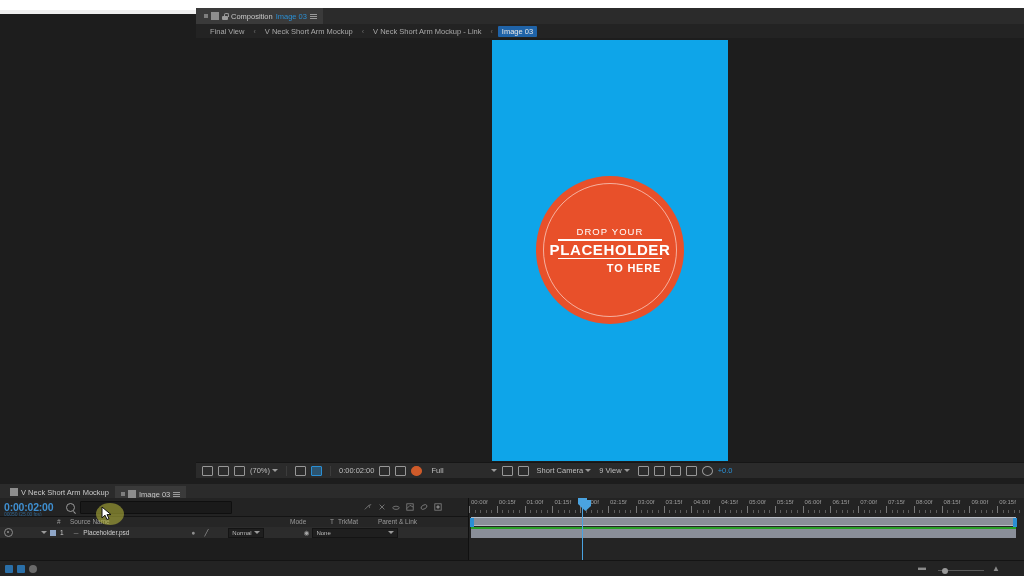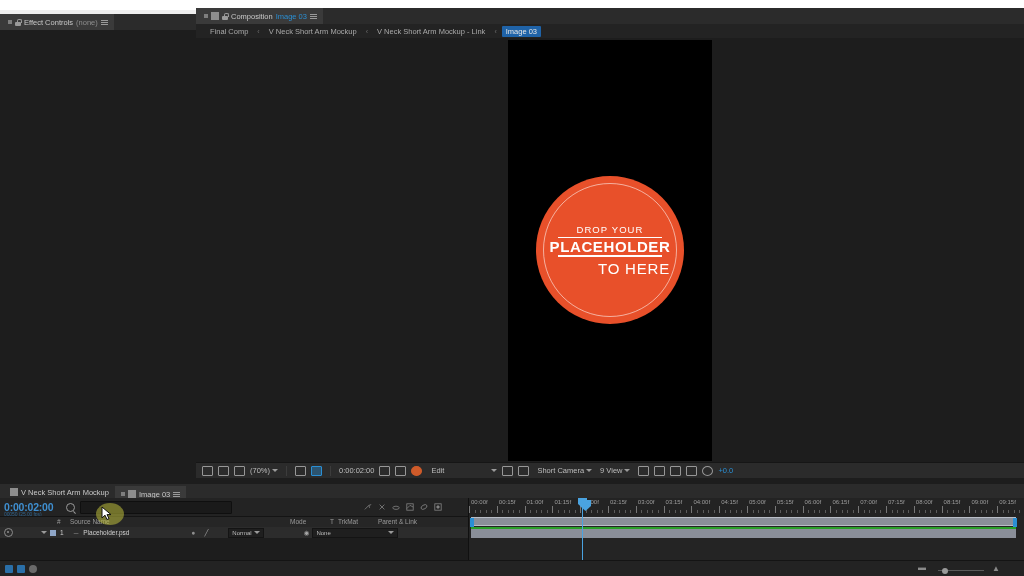--- a/index.html
+++ b/index.html
@@ -50,35 +50,35 @@
     display:flex;align-items:center;padding-left:10px;box-sizing:border-box;gap:5px;
     font-size:7.5px;color:#a9a9a9;
   }
   .crumb{padding:1px 4px;border-radius:1px;white-space:nowrap;}
   .crumb.current{background:#1f63a8;color:#e6e6e6;}
   .crumb-sep{color:#6d6d6d;font-size:7px;}
   .canvas-wrap{
     position:absolute;top:30px;left:0;right:0;bottom:16px;background:#1d1d1d;
     display:flex;align-items:center;justify-content:center;
   }
-  .stage{width:204px;height:421px;background:#000000;position:relative;overflow:hidden;}
+  .stage{width:236px;height:421px;background:#0ea5e9;position:relative;overflow:hidden;}
   .badge{
     position:absolute;left:50%;top:50%;transform:translate(-50%,-50%);
     width:148px;height:148px;border-radius:50%;background:#e8502a;
     display:flex;flex-direction:column;align-items:center;justify-content:center;
     box-sizing:border-box;
   }
   .badge .ring{
     position:absolute;left:7px;top:7px;right:7px;bottom:7px;border-radius:50%;
     border:1px solid rgba(255,255,255,.55);
   }
   .badge .l1{font-size:9.5px;letter-spacing:1.1px;color:#fff;font-weight:400;margin-bottom:2px;}
   .badge .rule{width:104px;height:1.5px;background:#fff;}
   .badge .l2{font-size:15px;font-weight:bold;letter-spacing:.6px;color:#fff;line-height:17px;}
-  .badge .l3{font-size:15px;font-weight:normal;letter-spacing:.8px;color:#fff;margin-top:3px;margin-left:48px;}
+  .badge .l3{font-size:11px;font-weight:bold;letter-spacing:.8px;color:#fff;margin-top:3px;margin-left:48px;}
 
   .comp-toolbar{
     position:absolute;left:0;right:0;bottom:0;height:16px;background:#2b2b2b;
     display:flex;align-items:center;gap:5px;padding-left:6px;box-sizing:border-box;
     font-size:7.5px;color:#bdbdbd;border-top:1px solid #161616;
   }
   .ctl{display:inline-flex;align-items:center;gap:2px;}
   .caret{width:0;height:0;border-left:3px solid transparent;border-right:3px solid transparent;border-top:3px solid #9a9a9a;display:inline-block;}
   .tool-ico{width:9px;height:8px;border:1px solid #979797;border-radius:1px;display:inline-block;}
   .tool-ico.solid{background:#8e8e8e;}
@@ -157,39 +157,20 @@
 </style>
 </head>
 <body>
 
 <div id="app">
 
   <div class="os-strip">
     <div class="os-strip-inner"></div>
   </div>
 
-  <div class="panel" id="effectControls">
-    <div class="panel-tabbar">
-      <div class="tab active" style="padding-left:8px;">
-        <span class="dot"></span>
-        <span class="lockico">
-            <s></s>
-            <b></b>
-          </span>
-        <span>Effect Controls</span>
-        <span class="muted">(none)</span>
-        <span class="menu-ico">
-            <i></i>
-            <i></i>
-            <i></i>
-          </span>
-      </div>
-    </div>
-    <div class="ec-body"></div>
-  </div>
 
   <div class="panel" id="compPanel">
     <div class="panel-tabbar">
       <div class="tab active" style="padding-left:8px;">
         <span class="dot"></span>
         <span class="sq fill"></span>
         <span class="lockico">
             <s></s>
             <b></b>
           </span>
@@ -197,21 +178,21 @@
         <span class="accent">Image 03</span>
         <span class="menu-ico">
             <i></i>
             <i></i>
             <i></i>
           </span>
       </div>
     </div>
 
     <div class="breadcrumb" id="breadcrumb">
-        <span class="crumb">Final Comp</span>
+        <span class="crumb">Final View</span>
         <span class="crumb-sep">‹</span>
         <span class="crumb">V Neck Short Arm Mockup</span>
         <span class="crumb-sep">‹</span>
         <span class="crumb">V Neck Short Arm Mockup - Link</span>
         <span class="crumb-sep">‹</span>
         <span class="crumb current">Image 03</span>
       </div>
 
     <div class="canvas-wrap">
       <div class="stage">
@@ -236,21 +217,21 @@
       </span>
       <span class="sep"></span>
       <span class="tool-ico"></span>
       <span class="tool-ico solid" style="border-color:#2a8fd4;background:#2c5470;"></span>
       <span class="sep"></span>
       <span>0:00:02:00</span>
       <span class="tool-ico"></span>
       <span class="tool-ico"></span>
       <span class="tool-ico" style="background:#cf5b2a;border-color:#cf5b2a;border-radius:50%;"></span>
       <span class="ctl" style="margin-left:4px;">
-        <span>Edit</span>
+        <span>Full</span>
       </span>
       <span class="caret" style="margin-left:42px;"></span>
       <span class="tool-ico"></span>
       <span class="tool-ico"></span>
       <span class="ctl" style="margin-left:3px;">
         <span>Short Camera</span>
         <span class="caret"></span>
       </span>
       <span class="ctl" style="margin-left:3px;">
         <span>9 View</span>

